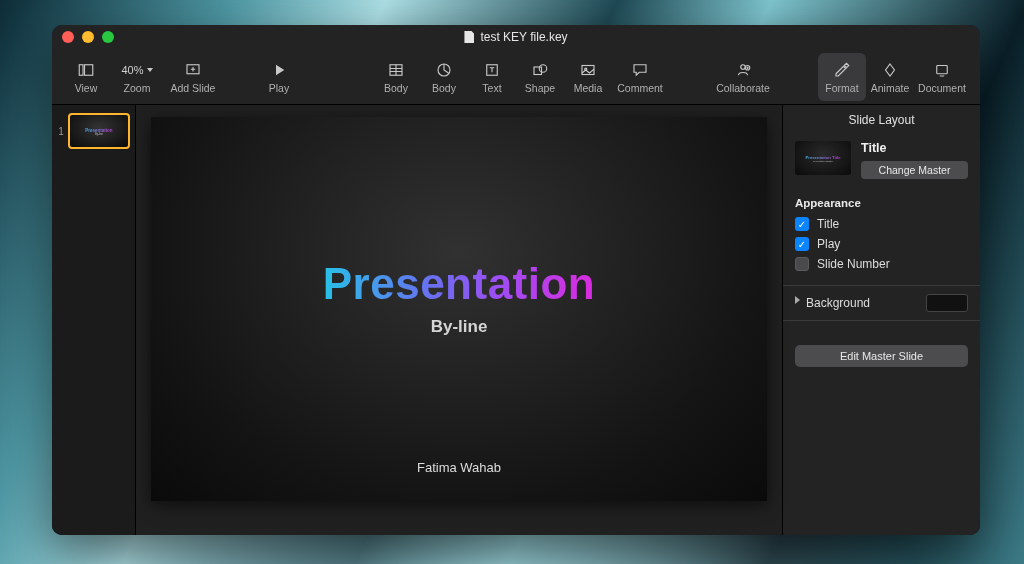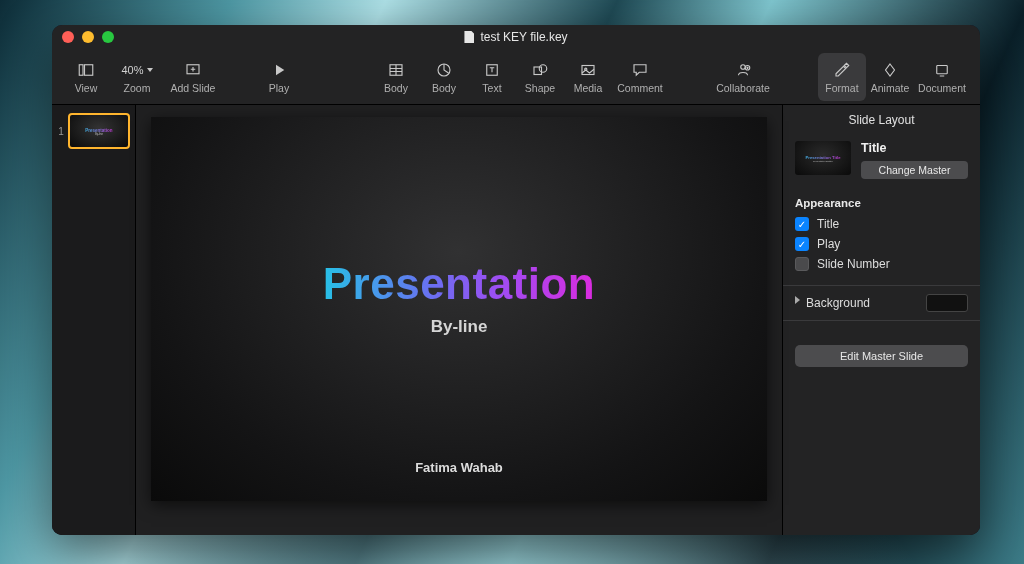--- a/index.html
+++ b/index.html
@@ -95,21 +95,21 @@
     display: flex; flex-direction: column; align-items: center; justify-content: center;
     position: relative;
   }
   .slide h1 {
     font-size: 44px; font-weight: 800; letter-spacing: .5px;
     background: linear-gradient(90deg, #27c0e6 0%, #6a6ff0 40%, #9f4df2 65%, #da2bdf 100%);
     -webkit-background-clip: text; background-clip: text; color: transparent;
     margin-top: -22px;
   }
   .slide h2 { color: #d5d5d5; font-size: 17px; font-weight: 600; margin-top: 8px; }
-  .slide .author { position: absolute; bottom: 26px; color: #dcdcdc; font-size: 13px; font-weight: 700; }
+  .slide .author { position: absolute; bottom: 26px; color: #dcdcdc; font-size: 13px; font-weight: 400; }
 
   .inspector {
     width: 198px; background: #232324; border-left: 1px solid #000;
     color: #ddd; font-size: 12px; padding: 0 12px;
     overflow: hidden;
   }
   .insp-title {
     text-align: center; padding: 8px 0 14px 0; font-size: 12px; color: #e0e0e0;
   }
   .master-row { display: flex; gap: 10px; align-items: flex-start; margin-bottom: 18px; }

